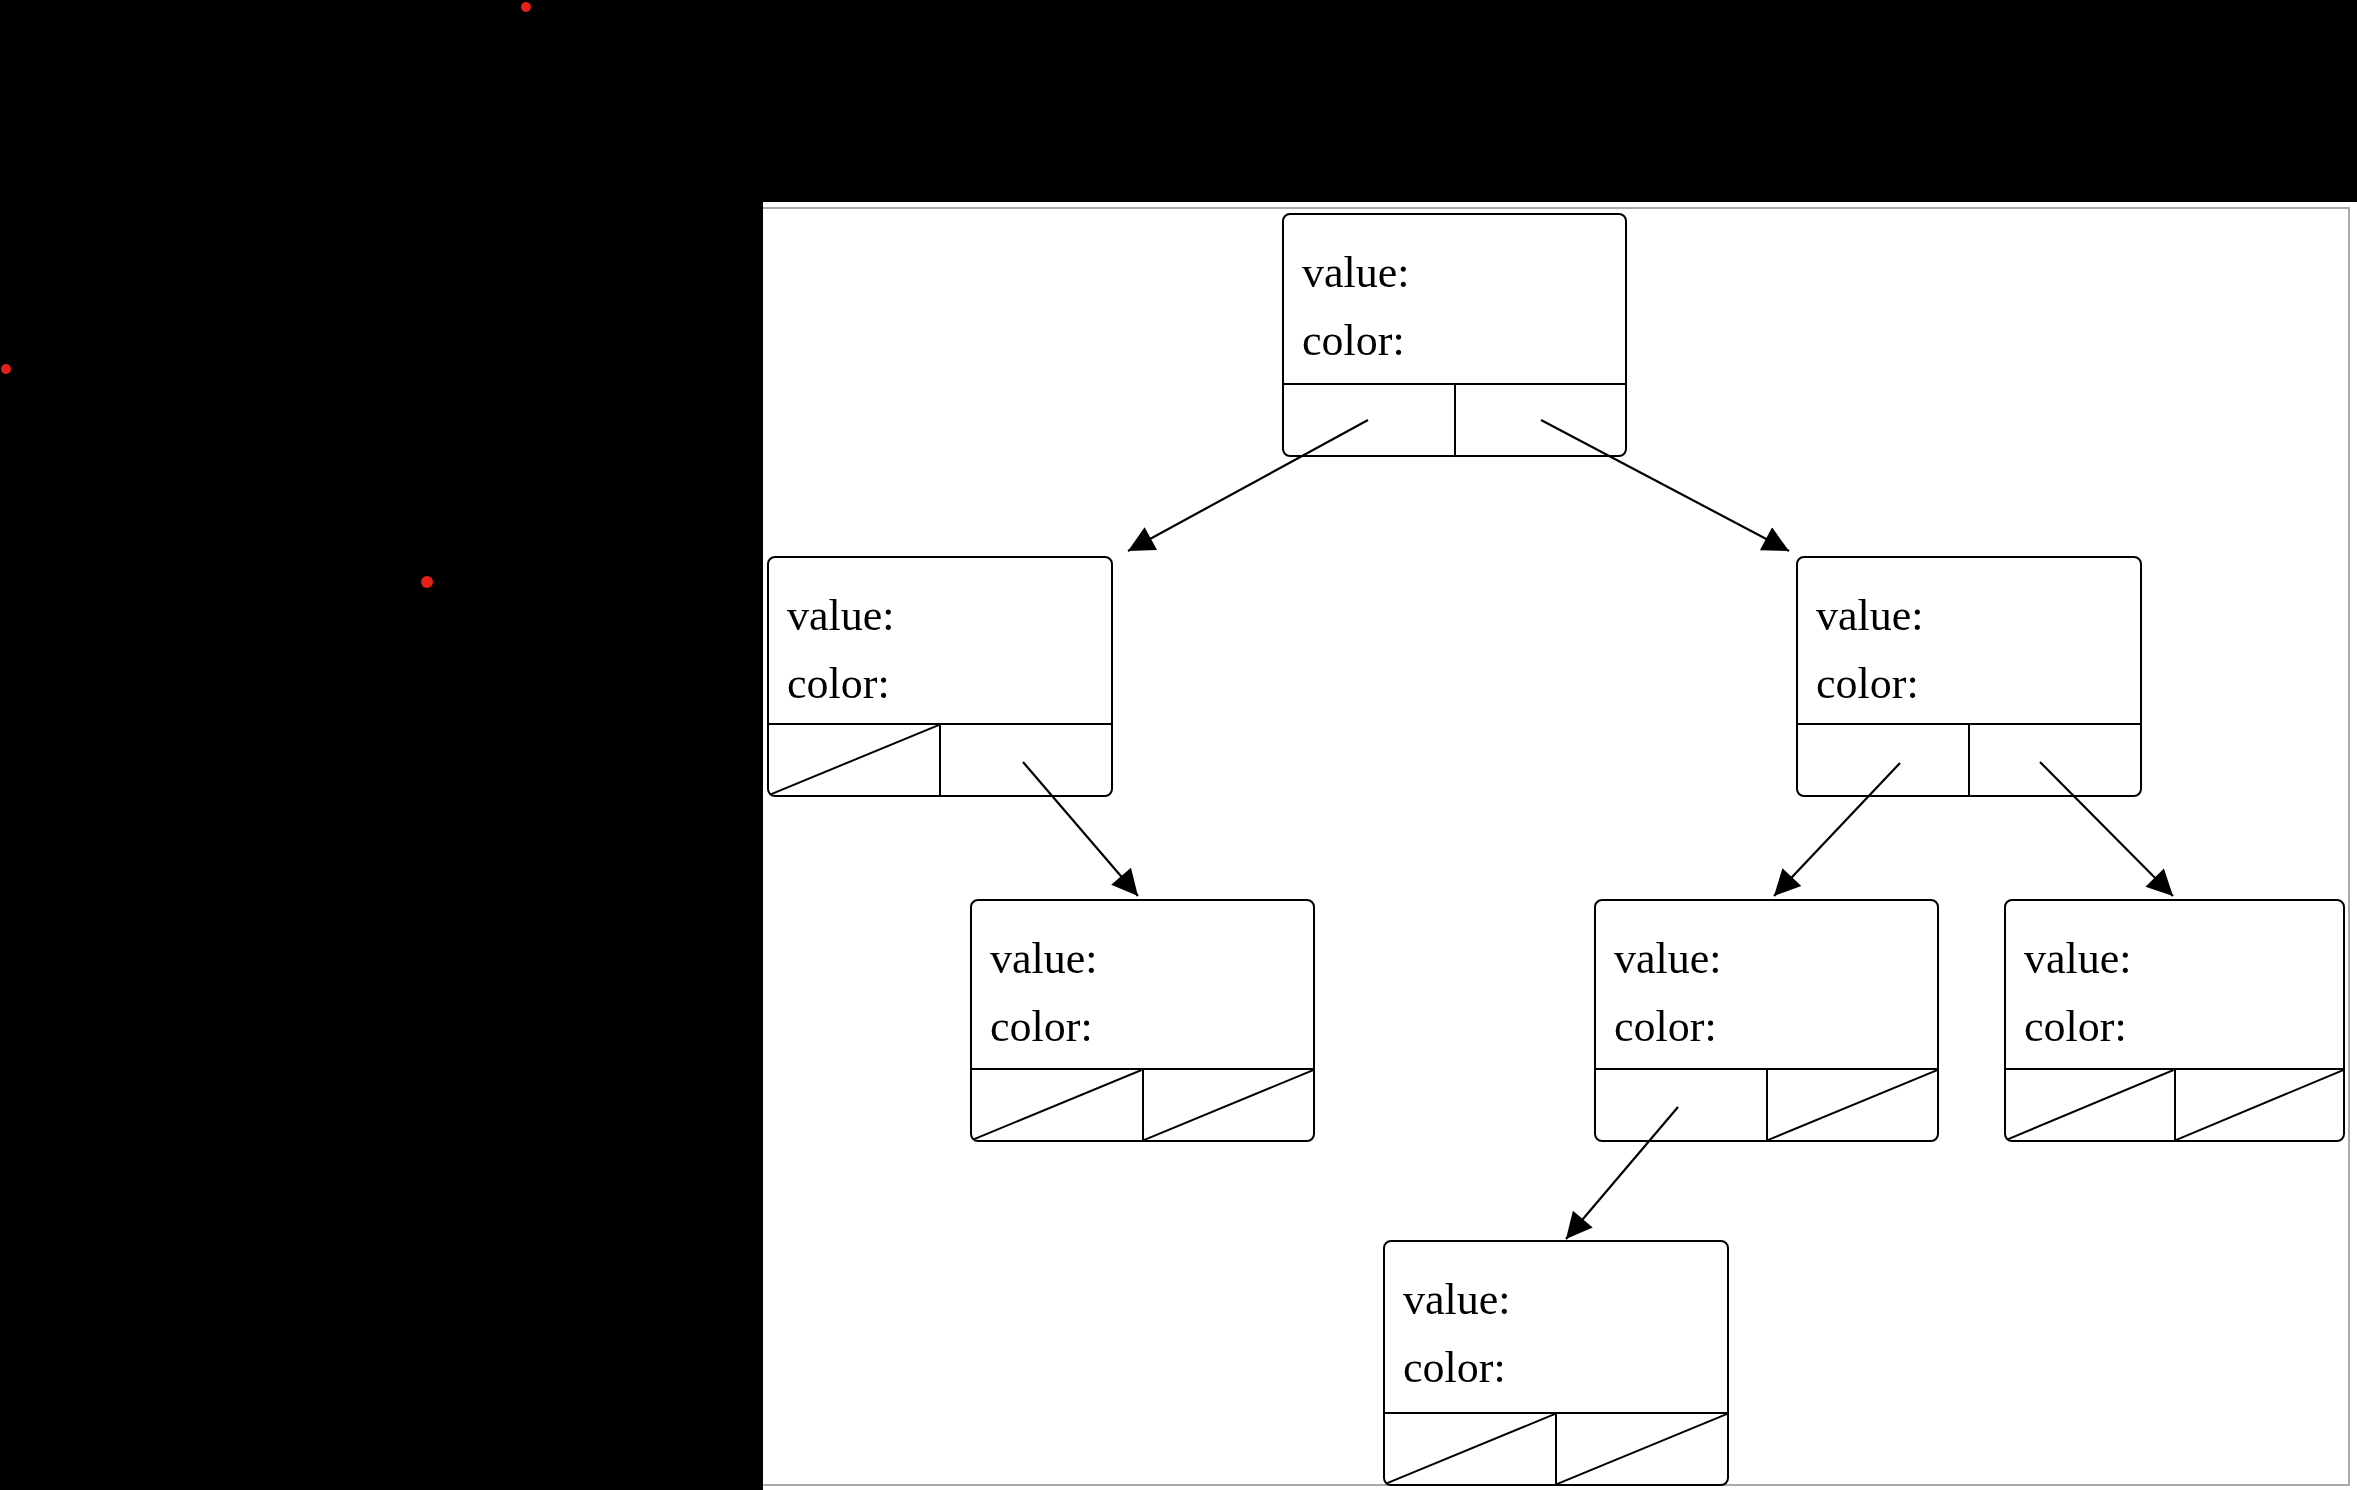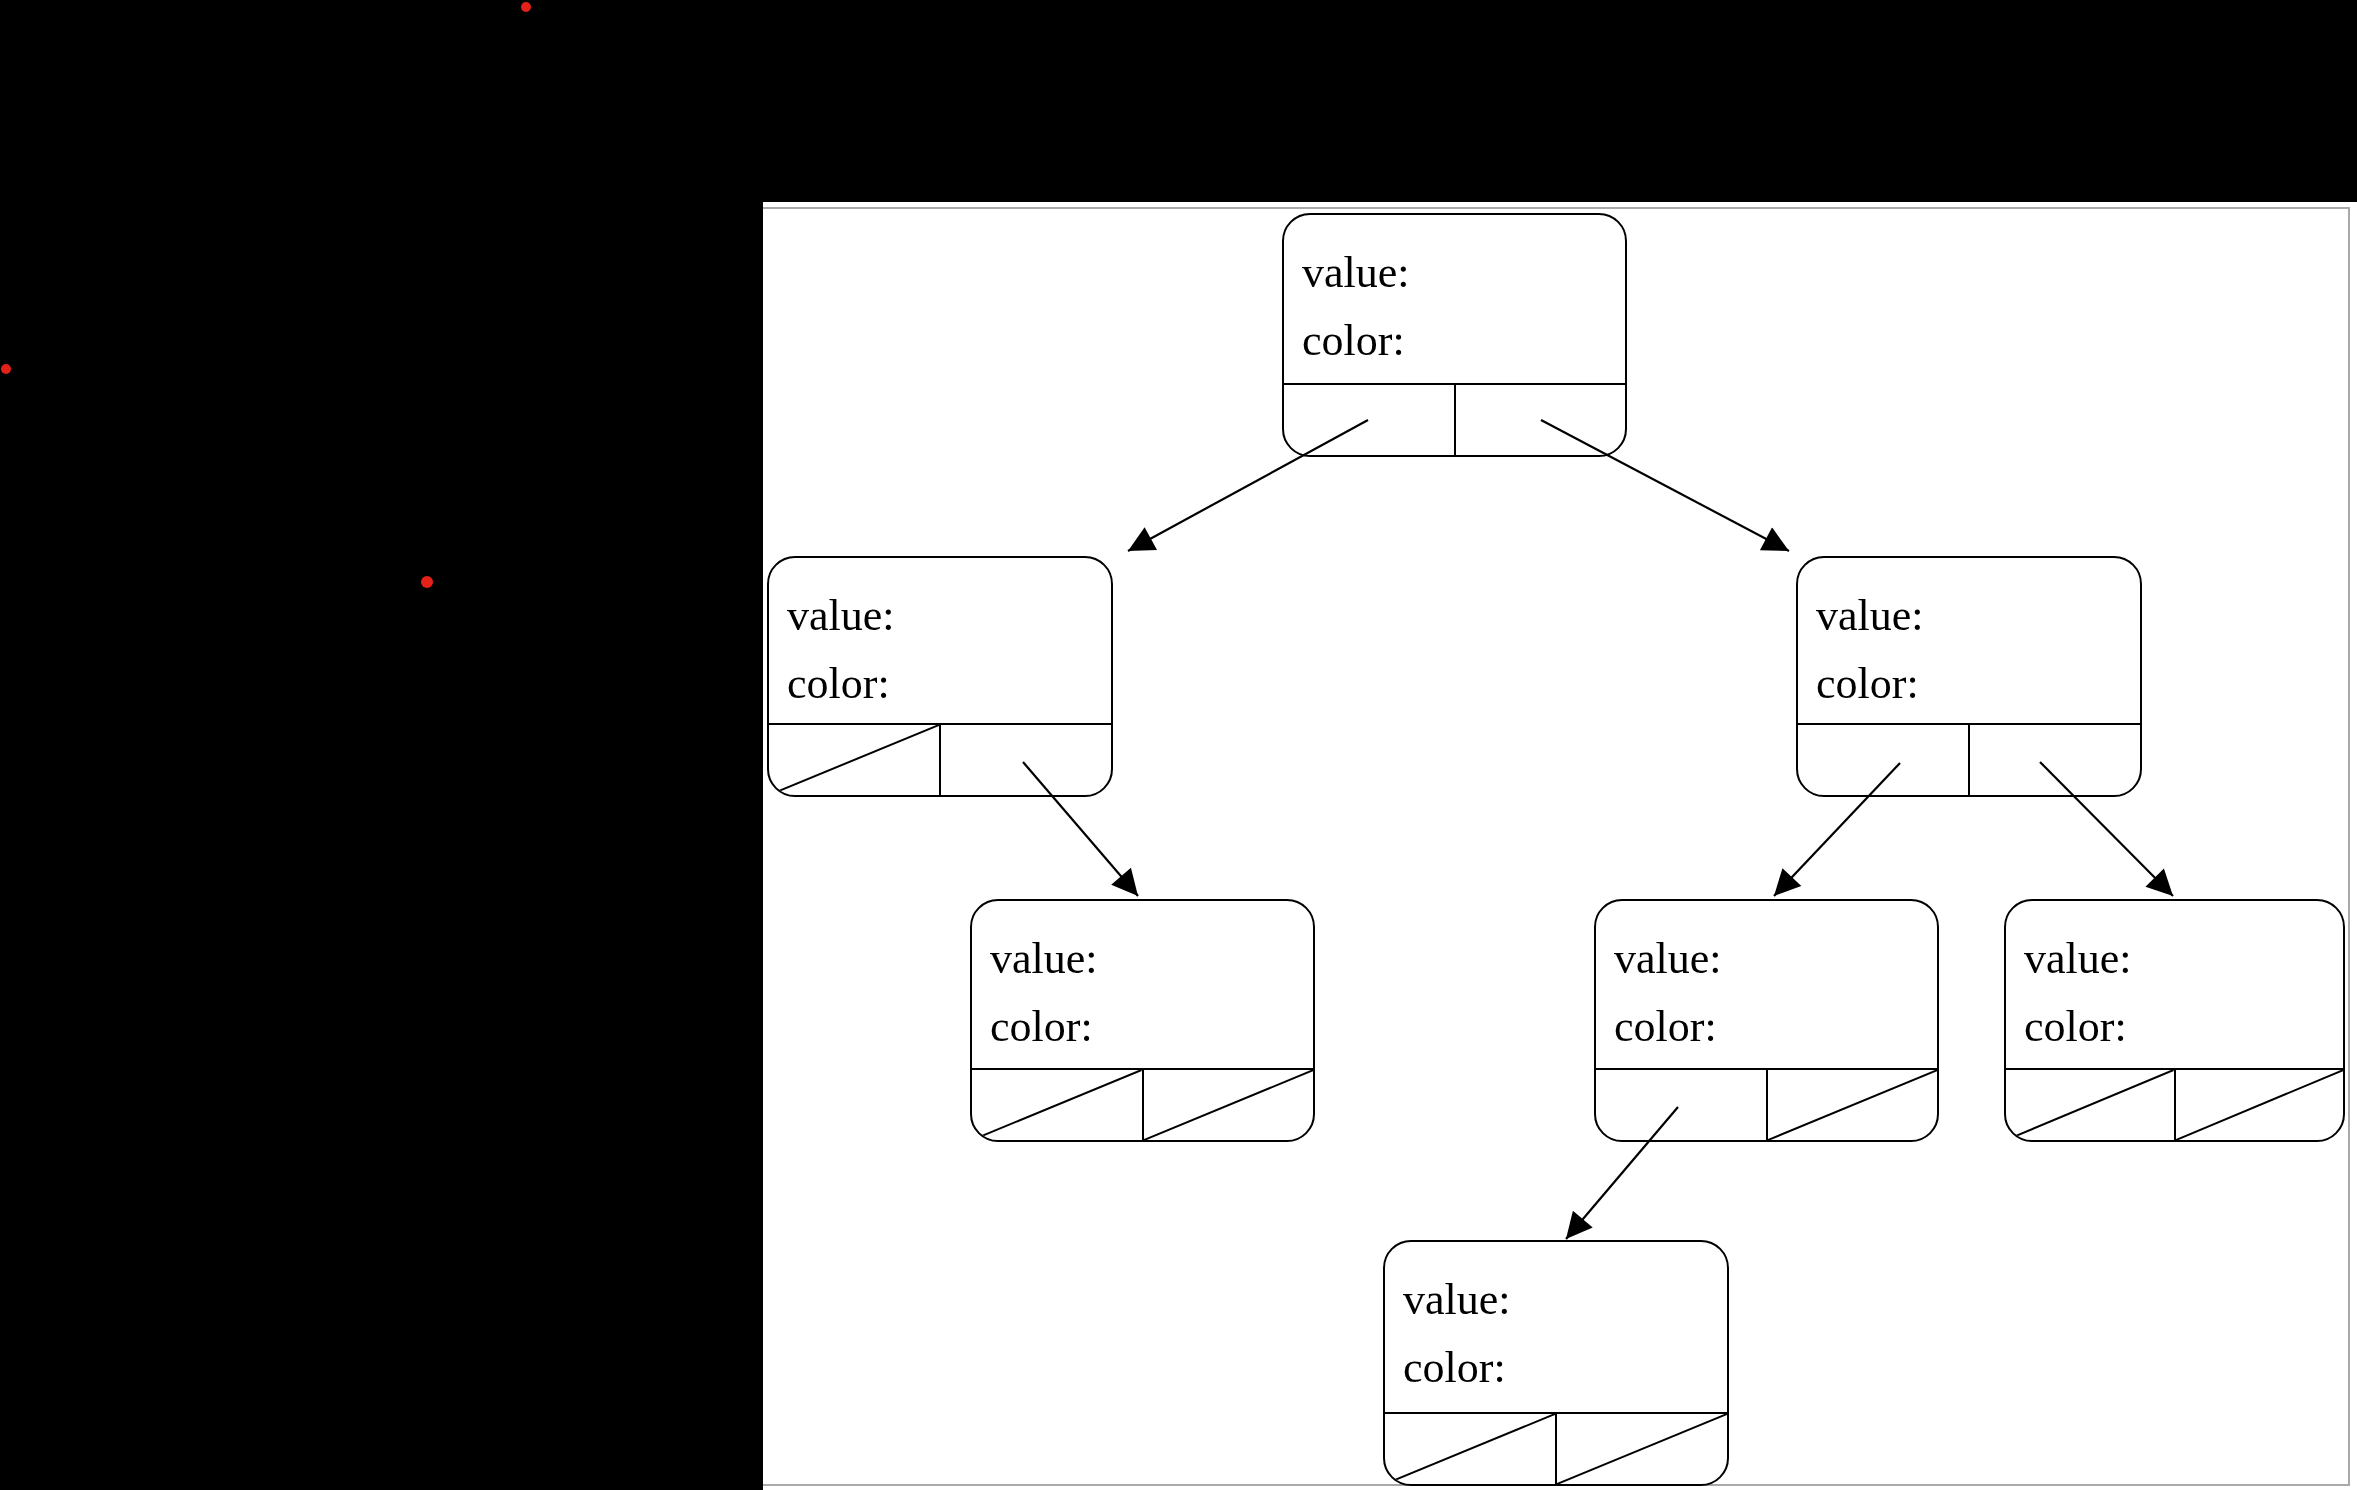--- a/index.html
+++ b/index.html
@@ -28,21 +28,21 @@
     border-right:2px solid var(--panel-border,#a9a9a9);
     border-bottom:2px solid var(--panel-border,#a9a9a9);
     box-sizing:border-box;
   }
 
   
   .node {
     position:absolute;
     box-sizing:border-box;
     border:2.5px solid var(--ink,#000);
-    border-radius:28px;
+    border-radius:8px;
     background:var(--panel-fill,#fff);
     overflow:hidden;
   }
   .fields {
     padding:24px 0 0 18px;
     font-size:44px;
     line-height:68px;
     color:var(--ink,#000);
     white-space:nowrap;
   }

